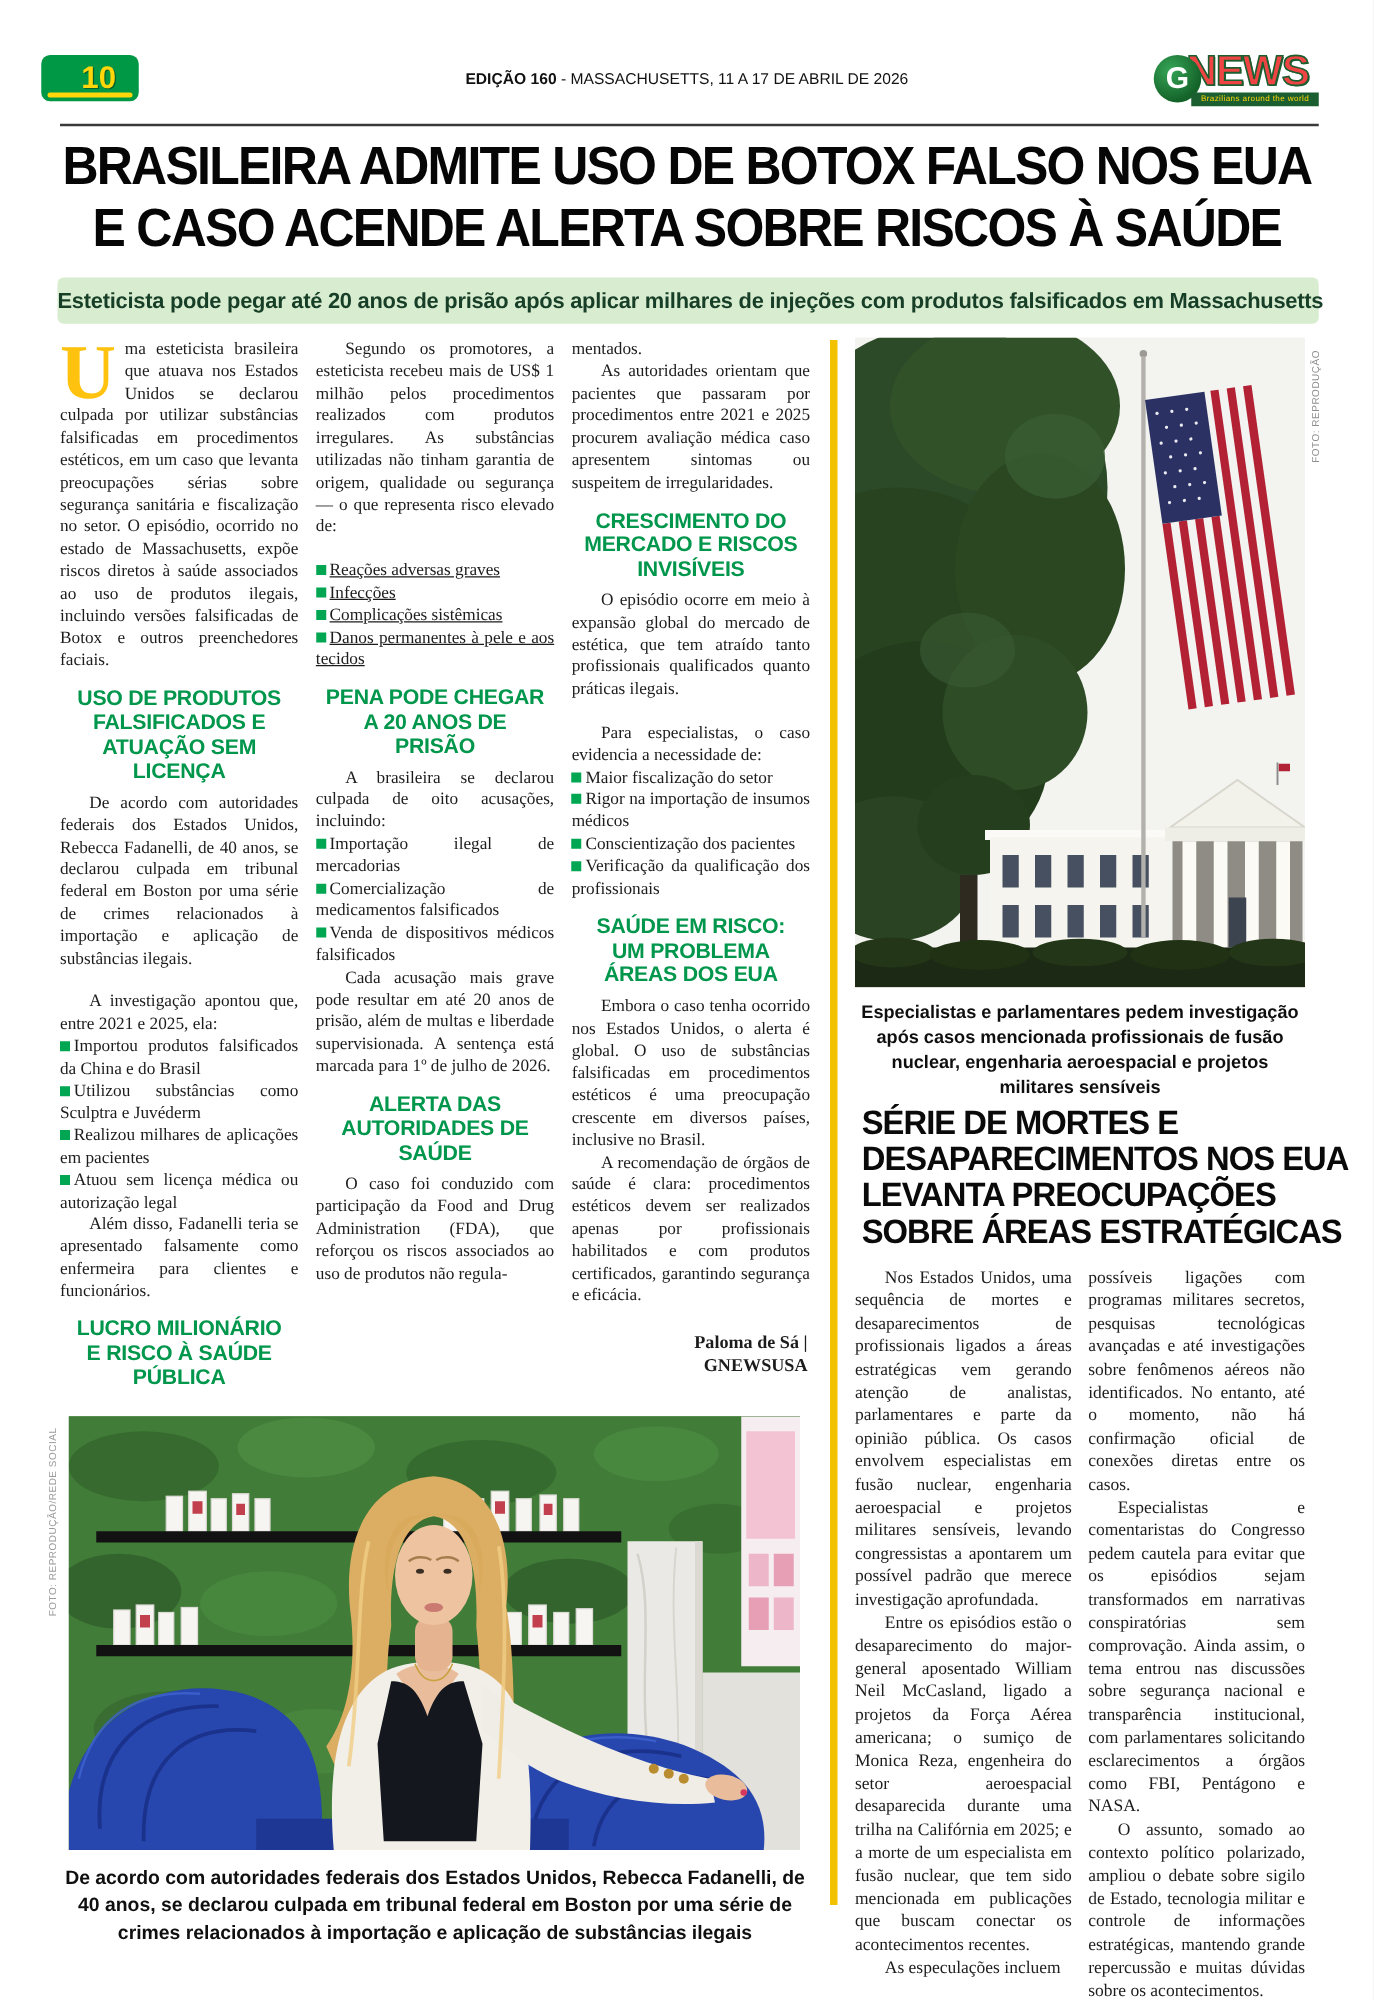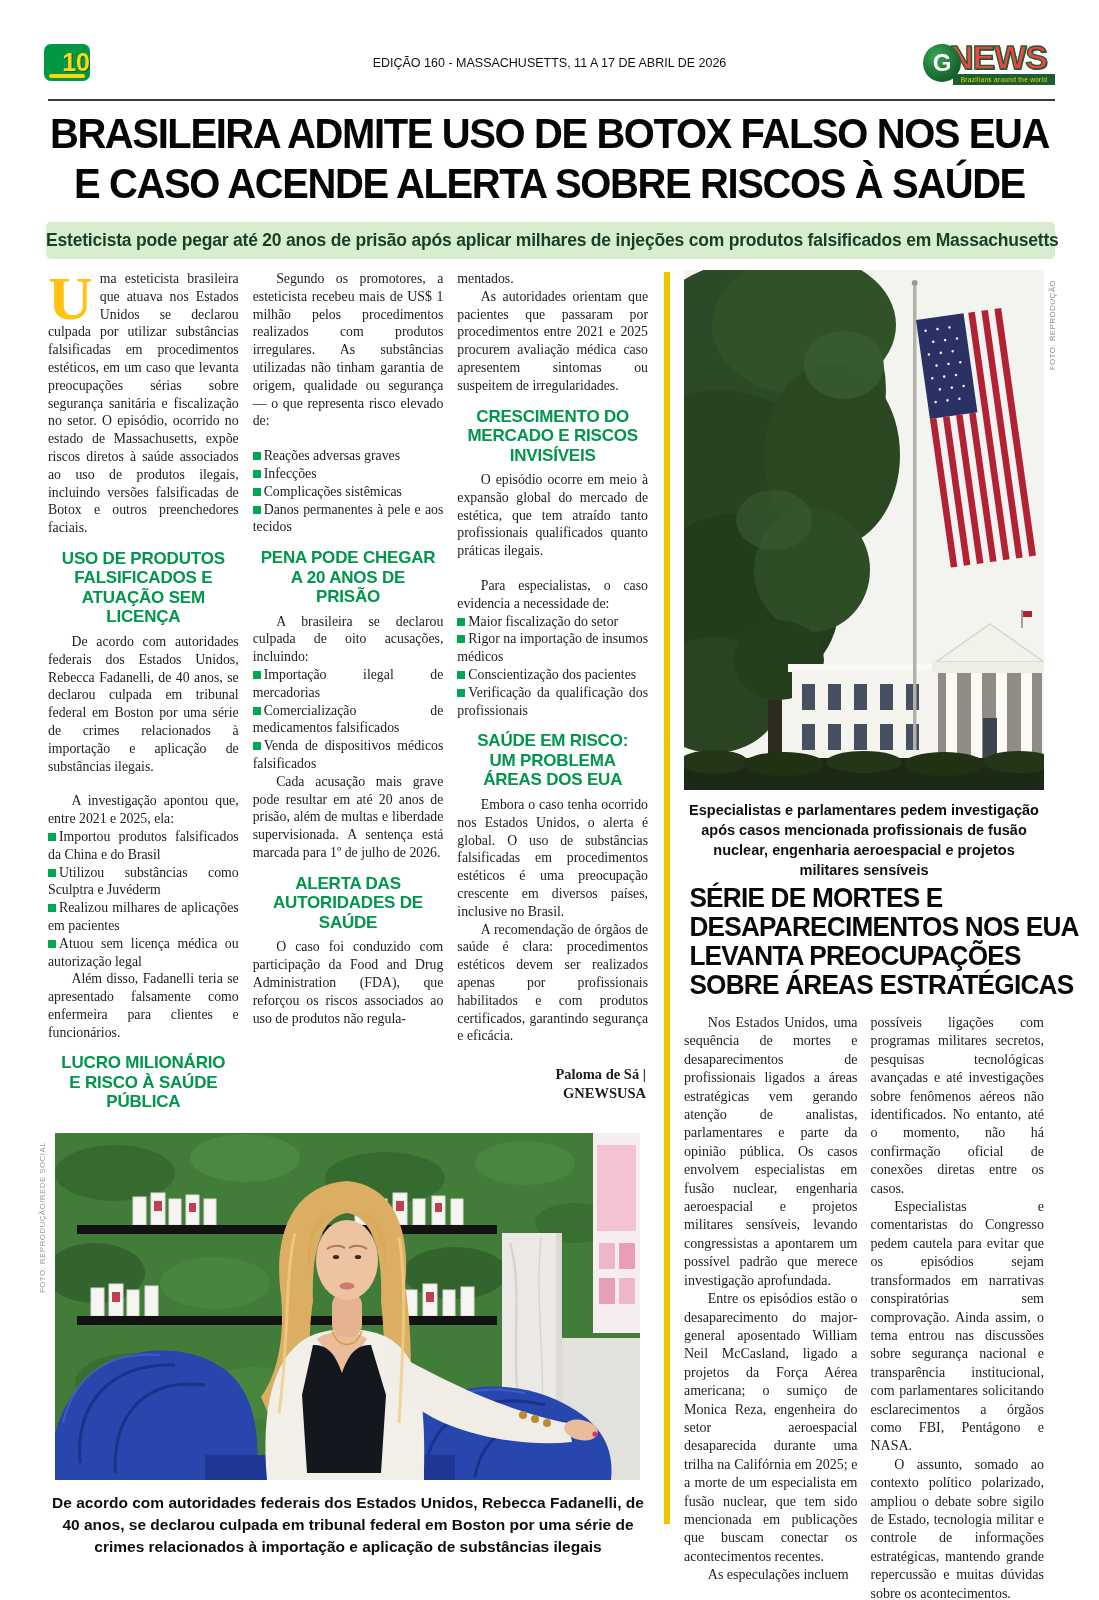--- a/index.html
+++ b/index.html
@@ -1,27 +1,27 @@
 <!DOCTYPE html>
 <html lang="pt-BR"><head>
 <meta charset="utf-8">
 <style>
   html,body{margin:0;padding:0;background:#e8e8e8;}
   .page{position:relative;width:1099px;height:1600px;margin:0 auto;background:#ffffff;
         overflow:hidden;font-family:"Liberation Serif",serif;color:#1c1c1c;}
 
   
-  .badge{position:absolute;left:44px;top:44px;width:46px;height:37px;background:#009845;
-         border-radius:7px;display:flex;align-items:center;justify-content:flex-end;}
+  .badge{position:absolute;left:33px;top:44px;width:46px;height:37px;background:#009845;
+         border-radius:7px;display:flex;align-items:center;justify-content:flex-start;padding-left:32px;}
   .badge-num{font-family:"Liberation Sans",sans-serif;font-weight:800;font-size:25px;
              color:#ffd60a;text-shadow:1px 1px 0 #05602c;line-height:1;}
   .badge-bar{position:absolute;left:5px;right:5px;bottom:3px;height:4px;background:#ffd60a;border-radius:2px;}
   .edition{position:absolute;left:0;right:0;top:56px;text-align:center;
            font-family:"Liberation Sans",sans-serif;font-size:12.5px;color:#111;}
-  .edition .b{font-weight:400;}
+  .edition .b{font-weight:700;}
   .logo{position:absolute;right:44px;top:40px;width:132px;height:48px;}
   .logo-g{position:absolute;left:0;top:4px;width:38px;height:38px;border-radius:50%;
           background:radial-gradient(circle at 35% 32%,#37a557,#146329 70%);
           display:flex;align-items:center;justify-content:center;
           font-family:"Liberation Sans",sans-serif;font-weight:800;font-size:24px;color:#fff;z-index:2;}
   .logo-news{position:absolute;left:26px;top:-2px;font-family:"Liberation Sans",sans-serif;
              font-weight:800;font-size:34px;letter-spacing:-1px;color:#ef4444;
              -webkit-text-stroke:1.3px #1b5e2f;text-shadow:1px 1px 0 #1b5e2f;z-index:1;}
   .logo-bar{position:absolute;left:30px;right:0;top:34px;height:11px;background:#1b5e2f;
             color:#ffd60a;font-family:"Liberation Sans",sans-serif;font-size:6.5px;
@@ -43,21 +43,21 @@
   .col{width:191px;}
   .para{margin:0;font-size:13.8px;line-height:17.8px;text-align:justify;text-indent:1.7em;
         hyphens:auto;-webkit-hyphens:auto;}
   .para.noindent{text-indent:0;}
   .para.gap{margin-top:17px;}
   .dropcap{float:left;font-size:62px;line-height:48px;font-weight:700;color:#ffc20e;
            margin:4px 7px 0 0;}
   .subhead{font-family:"Liberation Sans",sans-serif;font-weight:800;font-size:17px;
            line-height:19.5px;color:#00964b;text-align:center;margin:12px 6px 6px;letter-spacing:-.2px;}
   .bullet{margin:0;font-size:13.8px;line-height:17.8px;text-align:justify;hyphens:auto;}
-  .bullets.gap{margin-top:17px;}
+  .bullets.gap{margin-top:17px;text-decoration:underline;}
   .sq{display:inline-block;width:8px;height:8px;background:#00a651;margin-right:3px;}
   .byline{margin:20px 2px 0 0;text-align:right;font-weight:700;font-size:14.5px;line-height:19px;}
 
   
   .side{position:absolute;left:664px;top:270px;width:394px;}
   .side-rule{position:absolute;left:0;top:2px;width:6px;height:1252px;background:#f2c200;}
   .side-content{margin-left:20px;width:360px;}
   .wh-photo{position:relative;width:360px;height:520px;overflow:hidden;background:#f3f3f0;}
   .side-credit{position:absolute;left:384px;top:10px;writing-mode:vertical-rl;transform:rotate(180deg);
                font-family:"Liberation Sans",sans-serif;font-size:8px;color:#8f8f8f;letter-spacing:.4px;}

